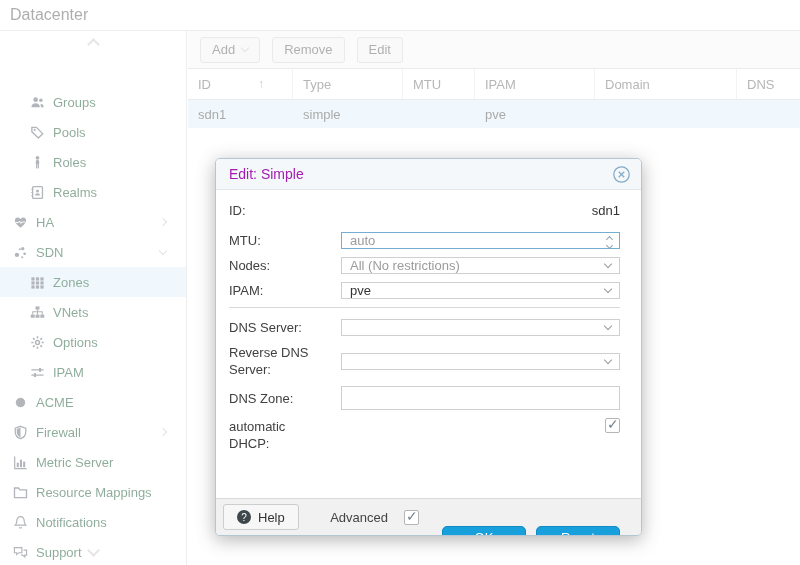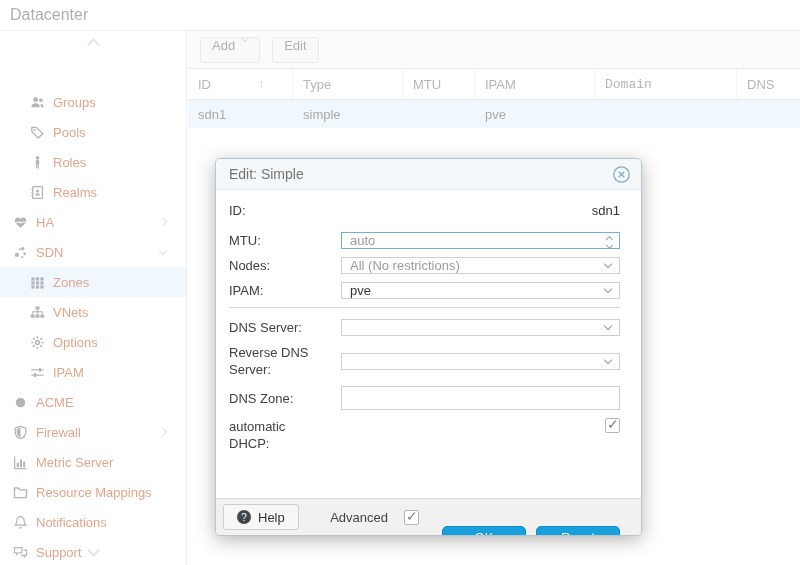--- a/index.html
+++ b/index.html
@@ -12,21 +12,21 @@
                 background:#fff; border-bottom:1px solid #d9d9d9;
                 line-height:30px; padding-left:10px; font-size:16px; color:#555; }
 
   
   .sidebar { position:absolute; left:0; top:31px; width:187px; height:534px;
              background:#fff; border-right:1px solid #d9d9d9; }
   .scroll-btn { height:22px; display:flex; align-items:center; justify-content:center; }
   .scroll-btn.bottom { position:absolute; bottom:2px; left:0; width:100%; }
   .nav { position:absolute; top:56px; left:0; width:100%; }
   .nav-item { height:30px; display:flex; align-items:center; padding-left:12px;
-              color:#c2410c; cursor:default;text-align:right; }
+              color:#14532d; cursor:default;text-align:right; }
   .nav-item.lvl1 { padding-left:29px; }
   .nav-item.sel { background:#dff0fa; }
   .nicon { width:16px; height:16px; margin-right:8px; display:flex;
            align-items:center; justify-content:center; flex-shrink:0; }
   .nicon svg { width:15px; height:15px; }
   .nav-item .arrow { margin-left:auto; margin-right:20px; }
 
   
   .chev { display:inline-block; width:6px; height:6px;
           border-right:1px solid #9a9a9a; border-bottom:1px solid #9a9a9a; }
@@ -35,43 +35,43 @@
   .chev.up    { transform:rotate(-135deg); margin-top:4px; }
   .chev.big   { width:9px; height:9px; border-width:2px; border-color:#c9c9c9; }
   .chev.lite  { border-color:#c4c4c4; }
 
   
   .content { position:absolute; left:188px; top:31px; width:612px; height:534px; background:#fff; }
   .toolbar { height:37px; background:#f6f6f6; display:flex; align-items:center;
              padding-left:12px; gap:12px; }
   .tbtn { height:26px; padding:0 11px; background:#f3f3f3; border:1px solid #d4d4d4;
           border-radius:3px; color:#5a5a5a; font-size:13px; display:flex;
-          gap:7px; font-family:inherit; }
+          align-items:center; gap:7px; font-family:inherit; }
   .grid-header { height:32px; display:flex; border-top:1px solid #d6d6d6;
                  border-bottom:1px solid #d6d6d6; background:#fff; color:#666; }
   .gh-cell { display:flex; align-items:center; padding-left:10px;
              border-right:1px solid #e4e7e9;gap:42px; }
   .gh-cell:last-child { border-right:none; }
   .grid-row { height:28px; display:flex; background:#e2f1fa; color:#4a4a4a; }
   .gr-cell { display:flex; align-items:center; padding-left:10px; }
   .c0{width:105px;} .c1{width:110px;} .c2{width:72px;} .c3{width:120px;}
-  .c4{width:142px;font-family:Liberation Mono, monospace;} .c5{flex:1;}
+  .c4{width:142px;} .c5{flex:1;}
   .sort-asc { margin-left:5px; color:#8f8f8f; font-size:12px; }
 
   
   .mask { position:absolute; inset:0; background:rgba(255,255,255,0.52); z-index:40; }
 
   
   .dialog { position:absolute; left:215px; top:158px; width:427px; height:378px;
             background:#fff; border:1px solid #b3c6d2; border-radius:5px;
             box-shadow:0 4px 18px rgba(90,90,90,0.45); z-index:50;
             display:flex; flex-direction:column; overflow:hidden; }
   .dlg-header { height:31px; background:#f5f8fa; border-bottom:1px solid #e2e9ed;
                 display:flex; align-items:center; padding:0 10px 0 13px; flex-shrink:0; }
-  .dlg-title { color:#737373; font-size:14px; }
+  .dlg-title { color:#a21caf; font-size:14px; }
   .dlg-close { margin-left:auto; width:19px; height:19px; display:flex;
                align-items:center; justify-content:center; cursor:pointer; }
   .dlg-body { flex:1; padding:12px 21px 0 13px; overflow:hidden; }
   .frow { display:flex; align-items:center; margin-bottom:8px;justify-content:space-between; }
   .frow.top { align-items:flex-start; }
   .flabel { width:112px; flex-shrink:0; color:#414141; line-height:17px; }
   .flabel .narrow { display:inline-block; max-width:80px; }
   .fval { color:#333; }
   .fctl { flex:1; }
   .combo, .spinbox { display:flex; align-items:stretch; height:17px;
@@ -324,20 +324,23 @@
     </div>
   </div>
 
   <div class="content">
     <div class="toolbar">
       <button class="tbtn">
         <span>Add</span>
         <span class="chev down lite"></span>
       </button>
       <button class="tbtn">
+        <span>Remove</span>
+      </button>
+      <button class="tbtn">
         <span>Edit</span>
       </button>
     </div>
 
     <div class="grid-header">
       <div class="gh-cell c0">
         <span>ID</span>
         <span class="sort-asc">↑</span>
       </div>
       <div class="gh-cell c1">

